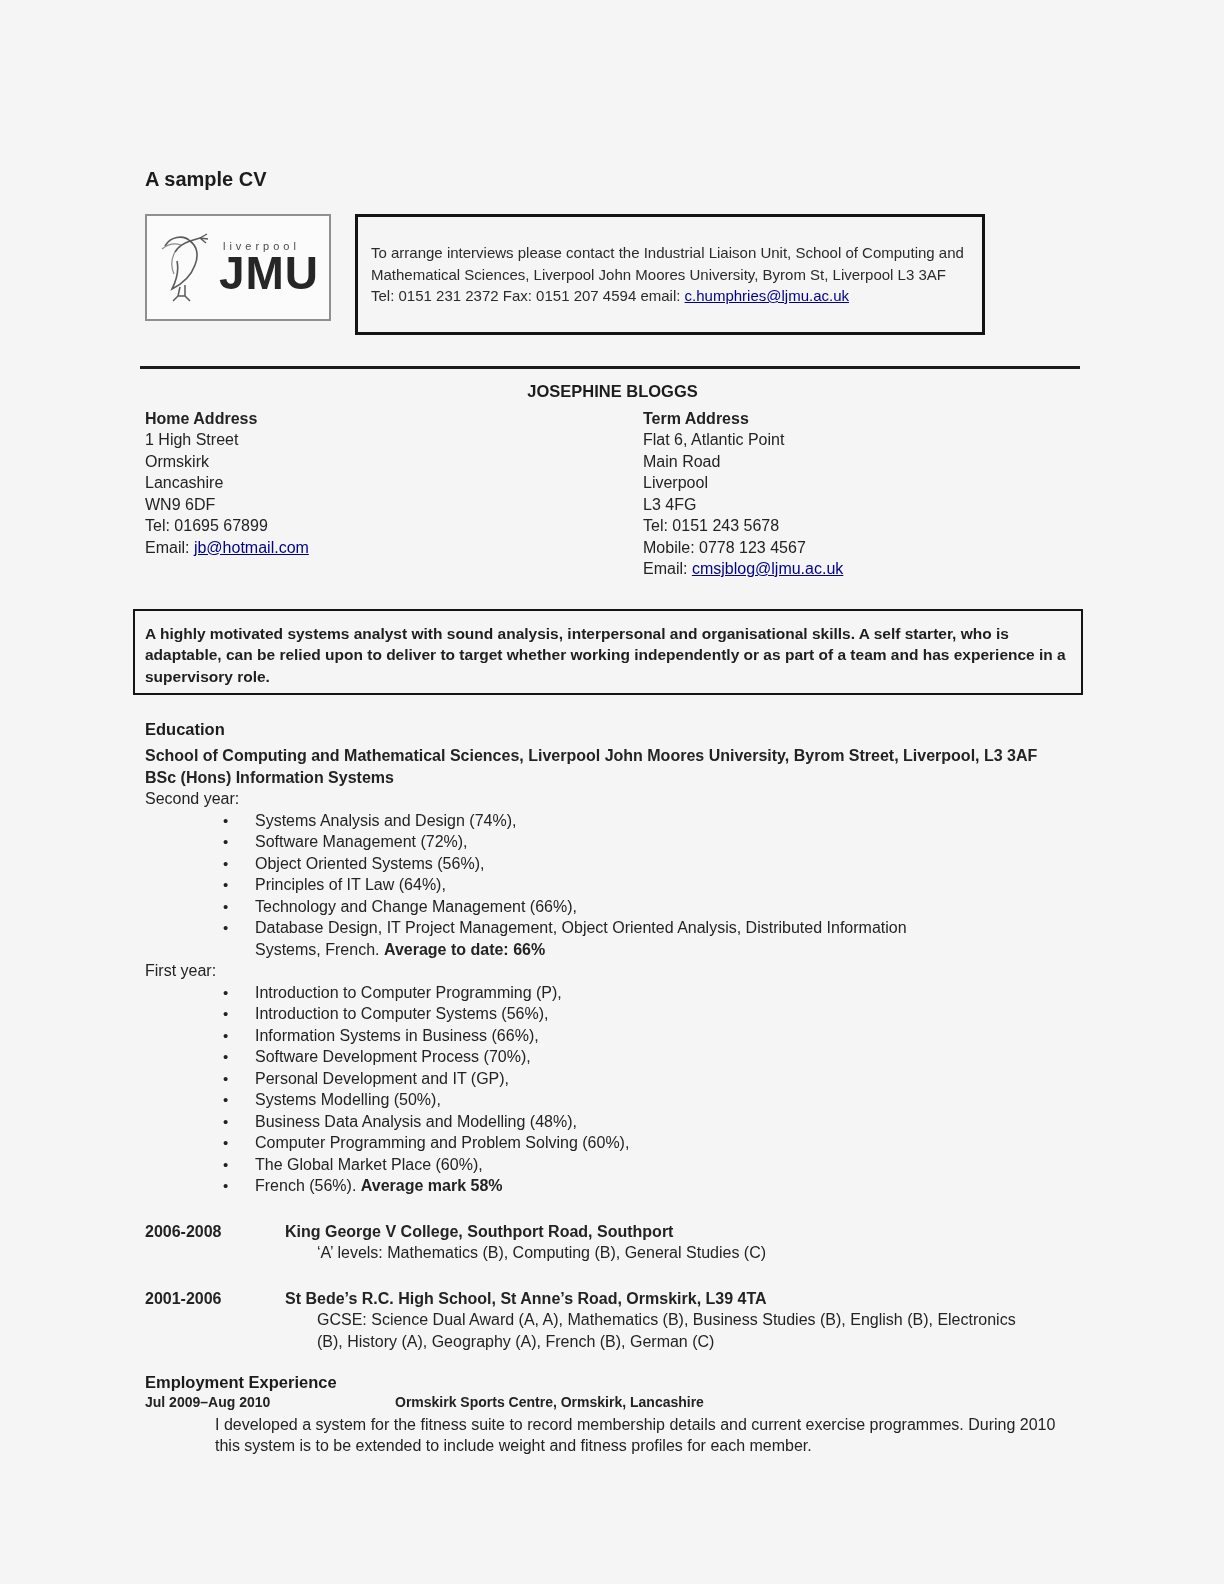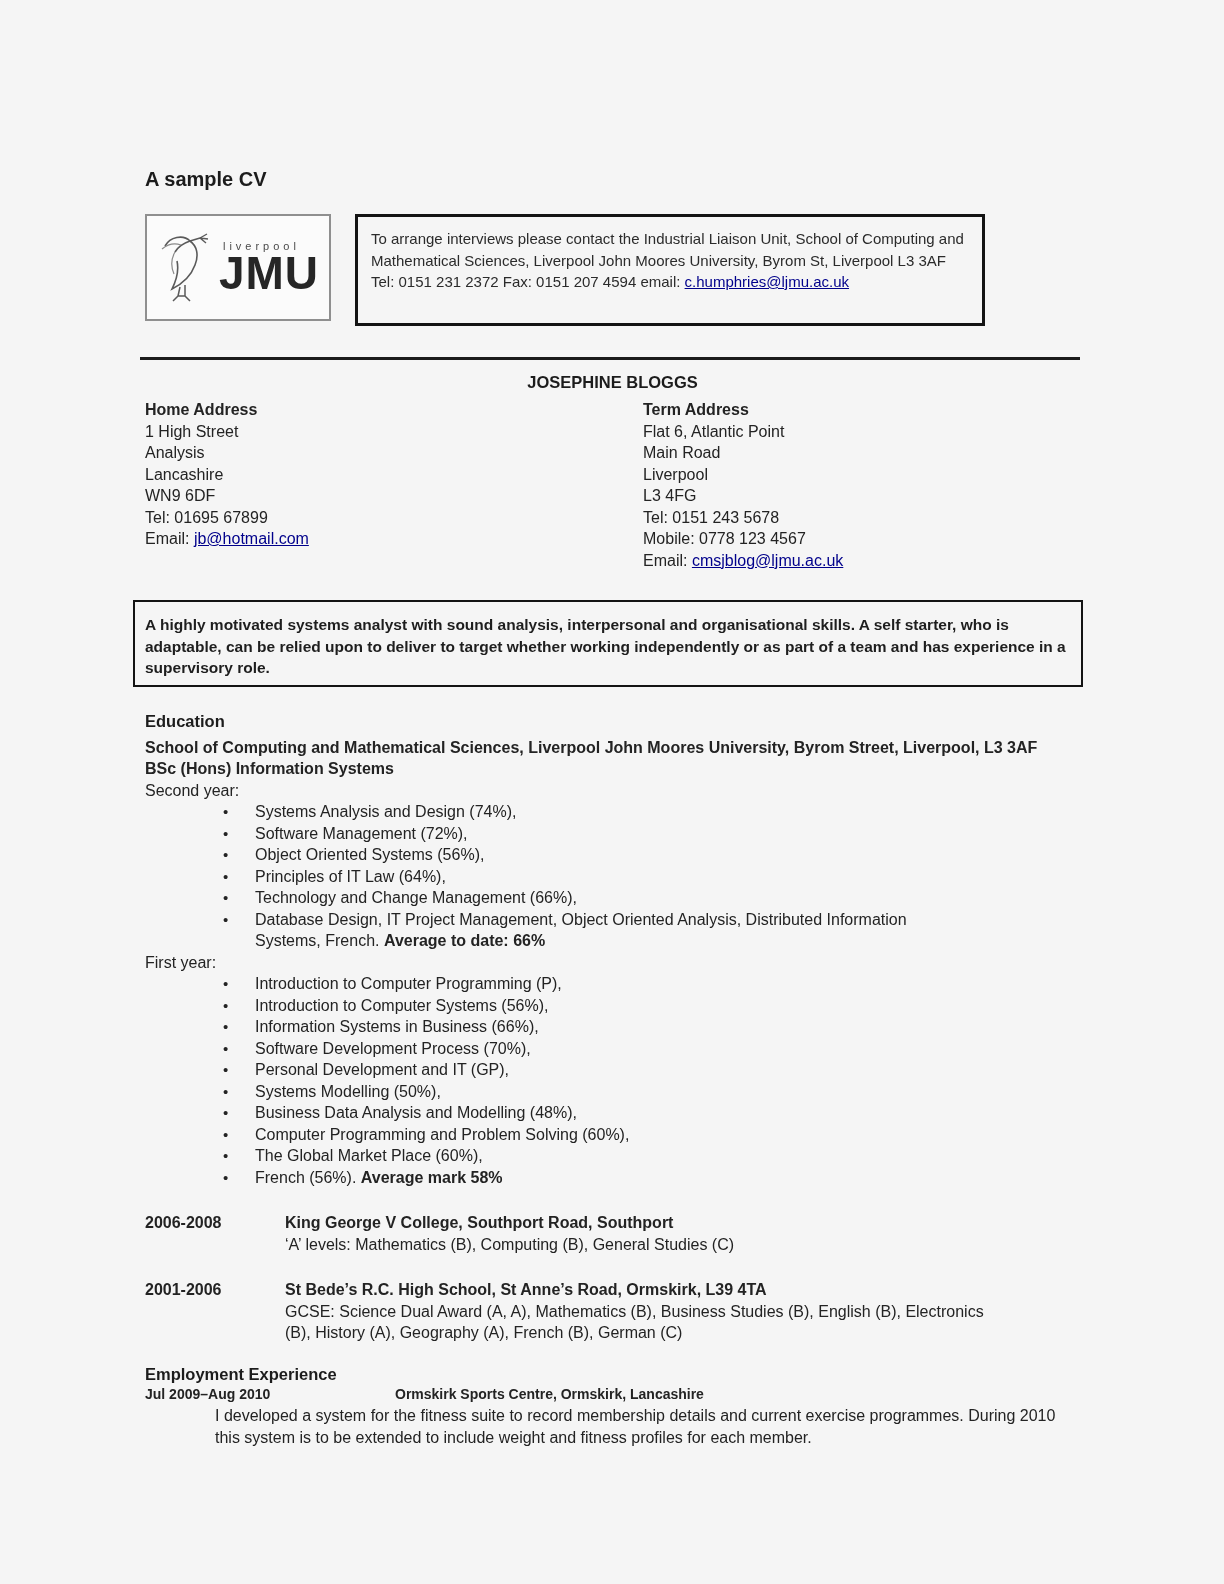--- a/index.html
+++ b/index.html
@@ -24,21 +24,21 @@
     border:2px solid #8f8f8f; background:#fbfbfb;
     display:flex; align-items:center; justify-content:center; gap:4px;
   }
   .logo-text { display:flex; flex-direction:column; align-items:flex-start; }
   .logo-small { font-size:11px; letter-spacing:4px; color:#4a4a4a; margin-left:4px; }
   .logo-large { font-size:46px; font-weight:bold; line-height:0.95; color:#262626; letter-spacing:1px; }
 
   .contact-box {
     width:630px; min-height:112px;
     border:3px solid #141414;
-    padding:11px 13px;
+    padding:25px 13px;
     font-size:15px; line-height:21.5px; color:#2b2b2b;
   }
   a.link { color:#00008b; text-decoration:underline; }
 
   .rule { margin-top:31px; margin-left:-5px; width:calc(100% + 5px); border-top:3px solid #1b1b1b; }
 
   .person-name { text-align:center; font-weight:bold; font-size:16.5px; color:#1c1c1c; margin-top:13px; }
 
   .addresses { display:flex; margin-top:7px; font-size:16px; line-height:21.5px; }
   .addr-home { width:498px; flex:none; }
@@ -52,21 +52,21 @@
   }
 
   .section-heading { font-size:16.5px; font-weight:bold; color:#1c1c1c; }
   .edu-heading { margin-top:25px; margin-bottom:6px; }
 
   .edu-row { display:flex; font-size:16px; line-height:21.5px; }
   .edu-row + .edu-row { margin-top:24px; }
   .edu-dates { width:140px; flex:none; font-weight:bold; }
   .edu-content { flex:1; }
   .edu-inst, .edu-qual { font-weight:bold; }
-  .edu-detail { max-width:700px; }
+  .edu-detail { max-width:700px;margin-left:32px; }
   .module-list { list-style:none; padding-left:70px; }
   .module-item { position:relative; max-width:700px;margin-left:40px; }
   .module-item::before { content:"\2022"; position:absolute; left:-32px; top:0; font-size:15px; }
 
   .emp-heading { margin-top:21px; }
   .emp-row { display:flex; font-size:14px; line-height:21.5px; }
   .emp-date { width:250px; flex:none; font-weight:bold; }
   .emp-employer { font-weight:bold; }
   .emp-desc { margin-left:70px; max-width:850px; font-size:16px; line-height:21.5px; }
 
@@ -105,21 +105,21 @@
 
   <div class="rule"></div>
 
   <div class="person-name">JOSEPHINE BLOGGS</div>
 
   <div class="addresses">
     <div class="addr-home">
       <div class="addr-label">Home Address</div>
       <div>
           <div class="addr-line">1 High Street</div>
-          <div class="addr-line">Analysis</div>
+          <div class="addr-line">Ormskirk</div>
           <div class="addr-line">Lancashire</div>
           <div class="addr-line">WN9 6DF</div>
           <div class="addr-line">Tel: 01695 67899</div>
         </div>
       <div><span>Email: </span><a href="#" class="link">jb@hotmail.com</a></div>
     </div>
     <div class="addr-term">
       <div class="addr-label">Term Address</div>
       <div>
           <div class="addr-line">Flat 6, Atlantic Point</div>

